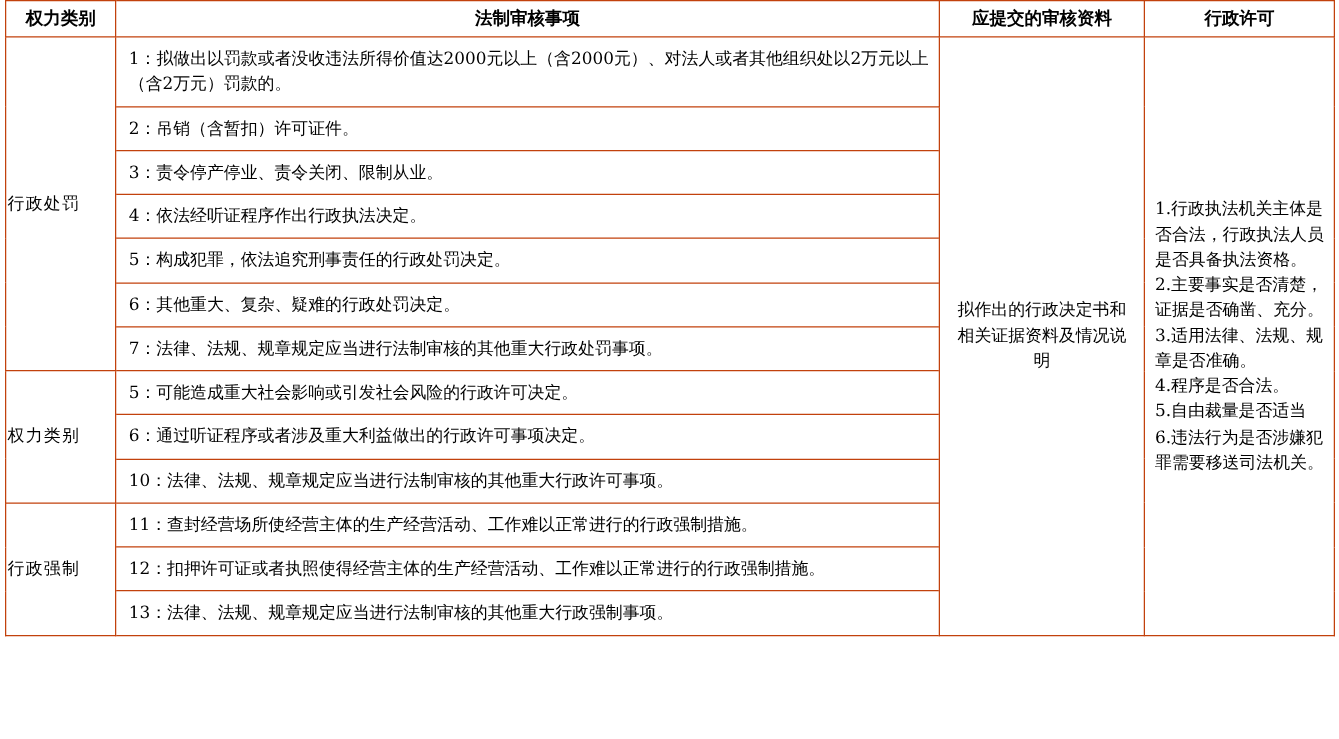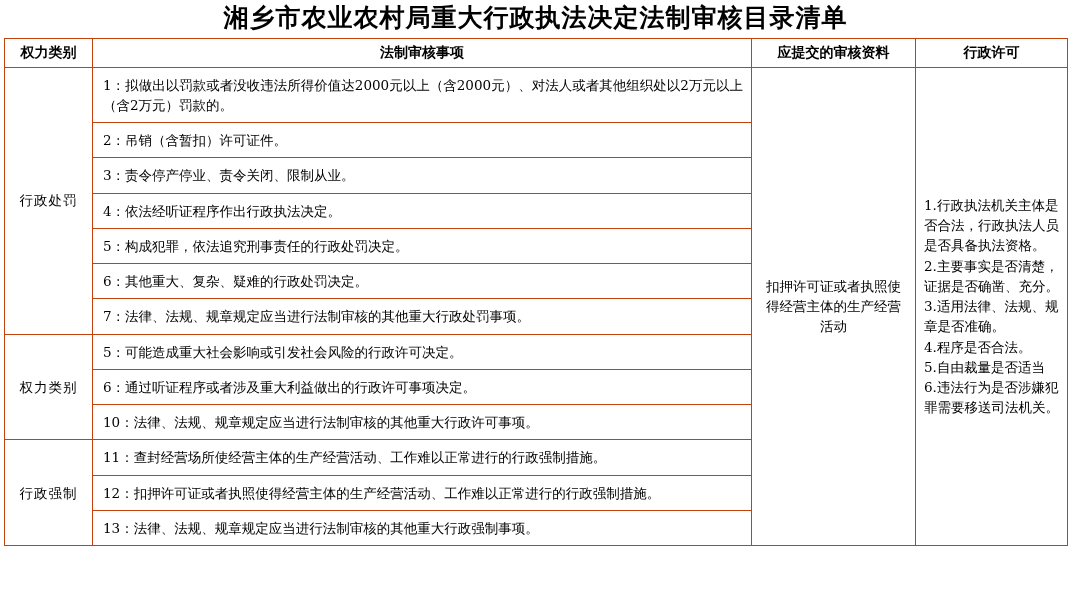--- a/index.html
+++ b/index.html
@@ -44,21 +44,20 @@
     line-height: 1.5;
   }
   table.listing th {
     text-align: center;
     font-weight: bold;
     font-size: 14px;
     height: 24px;
     padding: 2px 4px;
   }
   td.cat {
-    text-align: center;
     font-size: 14px;
     letter-spacing: 1px;
   }
   td.item {
     padding: 7px 8px 7px 10px;
     text-align: justify;
     text-justify: inter-ideograph;
   }
   td.materials {
     padding: 6px 10px;
@@ -79,21 +78,20 @@
   col.c1 { width: 88px; }
   col.c2 { width: 659px; }
   col.c3 { width: 164px; }
   col.c4 { width: 152px; }
 </style>
 </head>
 <body>
 
 <div class="page">
 
-  <div class="doc-title">湘乡市农业农村局重大行政执法决定法制审核目录清单</div>
 
   <table class="listing">
     <colgroup>
       <col class="c1">
         <col class="c2">
         <col class="c3">
         <col class="c4">
     </colgroup>
     <thead>
       <tr>
@@ -101,21 +99,21 @@
         <th>法制审核事项</th>
         <th>应提交的审核资料</th>
         <th>行政许可</th>
       </tr>
     </thead>
     <tbody>
 
       <tr>
         <td class="cat" rowspan="7">行政处罚</td>
         <td class="item">1：拟做出以罚款或者没收违法所得价值达2000元以上（含2000元）、对法人或者其他组织处以2万元以上（含2万元）罚款的。</td>
-        <td class="materials" rowspan="13">扣押许可证或者执照使得经营主体的生产经营活动</td>
+        <td class="materials" rowspan="13">拟作出的行政决定书和相关证据资料及情况说明</td>
         <td class="keypoints" rowspan="13">
           <span class="kp-line">1.行政执法机关主体是否合法，行政执法人员是否具备执法资格。</span>
           <span class="kp-line">2.主要事实是否清楚，证据是否确凿、充分。</span>
           <span class="kp-line">3.适用法律、法规、规章是否准确。</span>
           <span class="kp-line">4.程序是否合法。</span>
           <span class="kp-line">5.自由裁量是否适当</span>
           <span class="kp-line">6.违法行为是否涉嫌犯罪需要移送司法机关。</span>
         </td>
       </tr>
       <tr>

